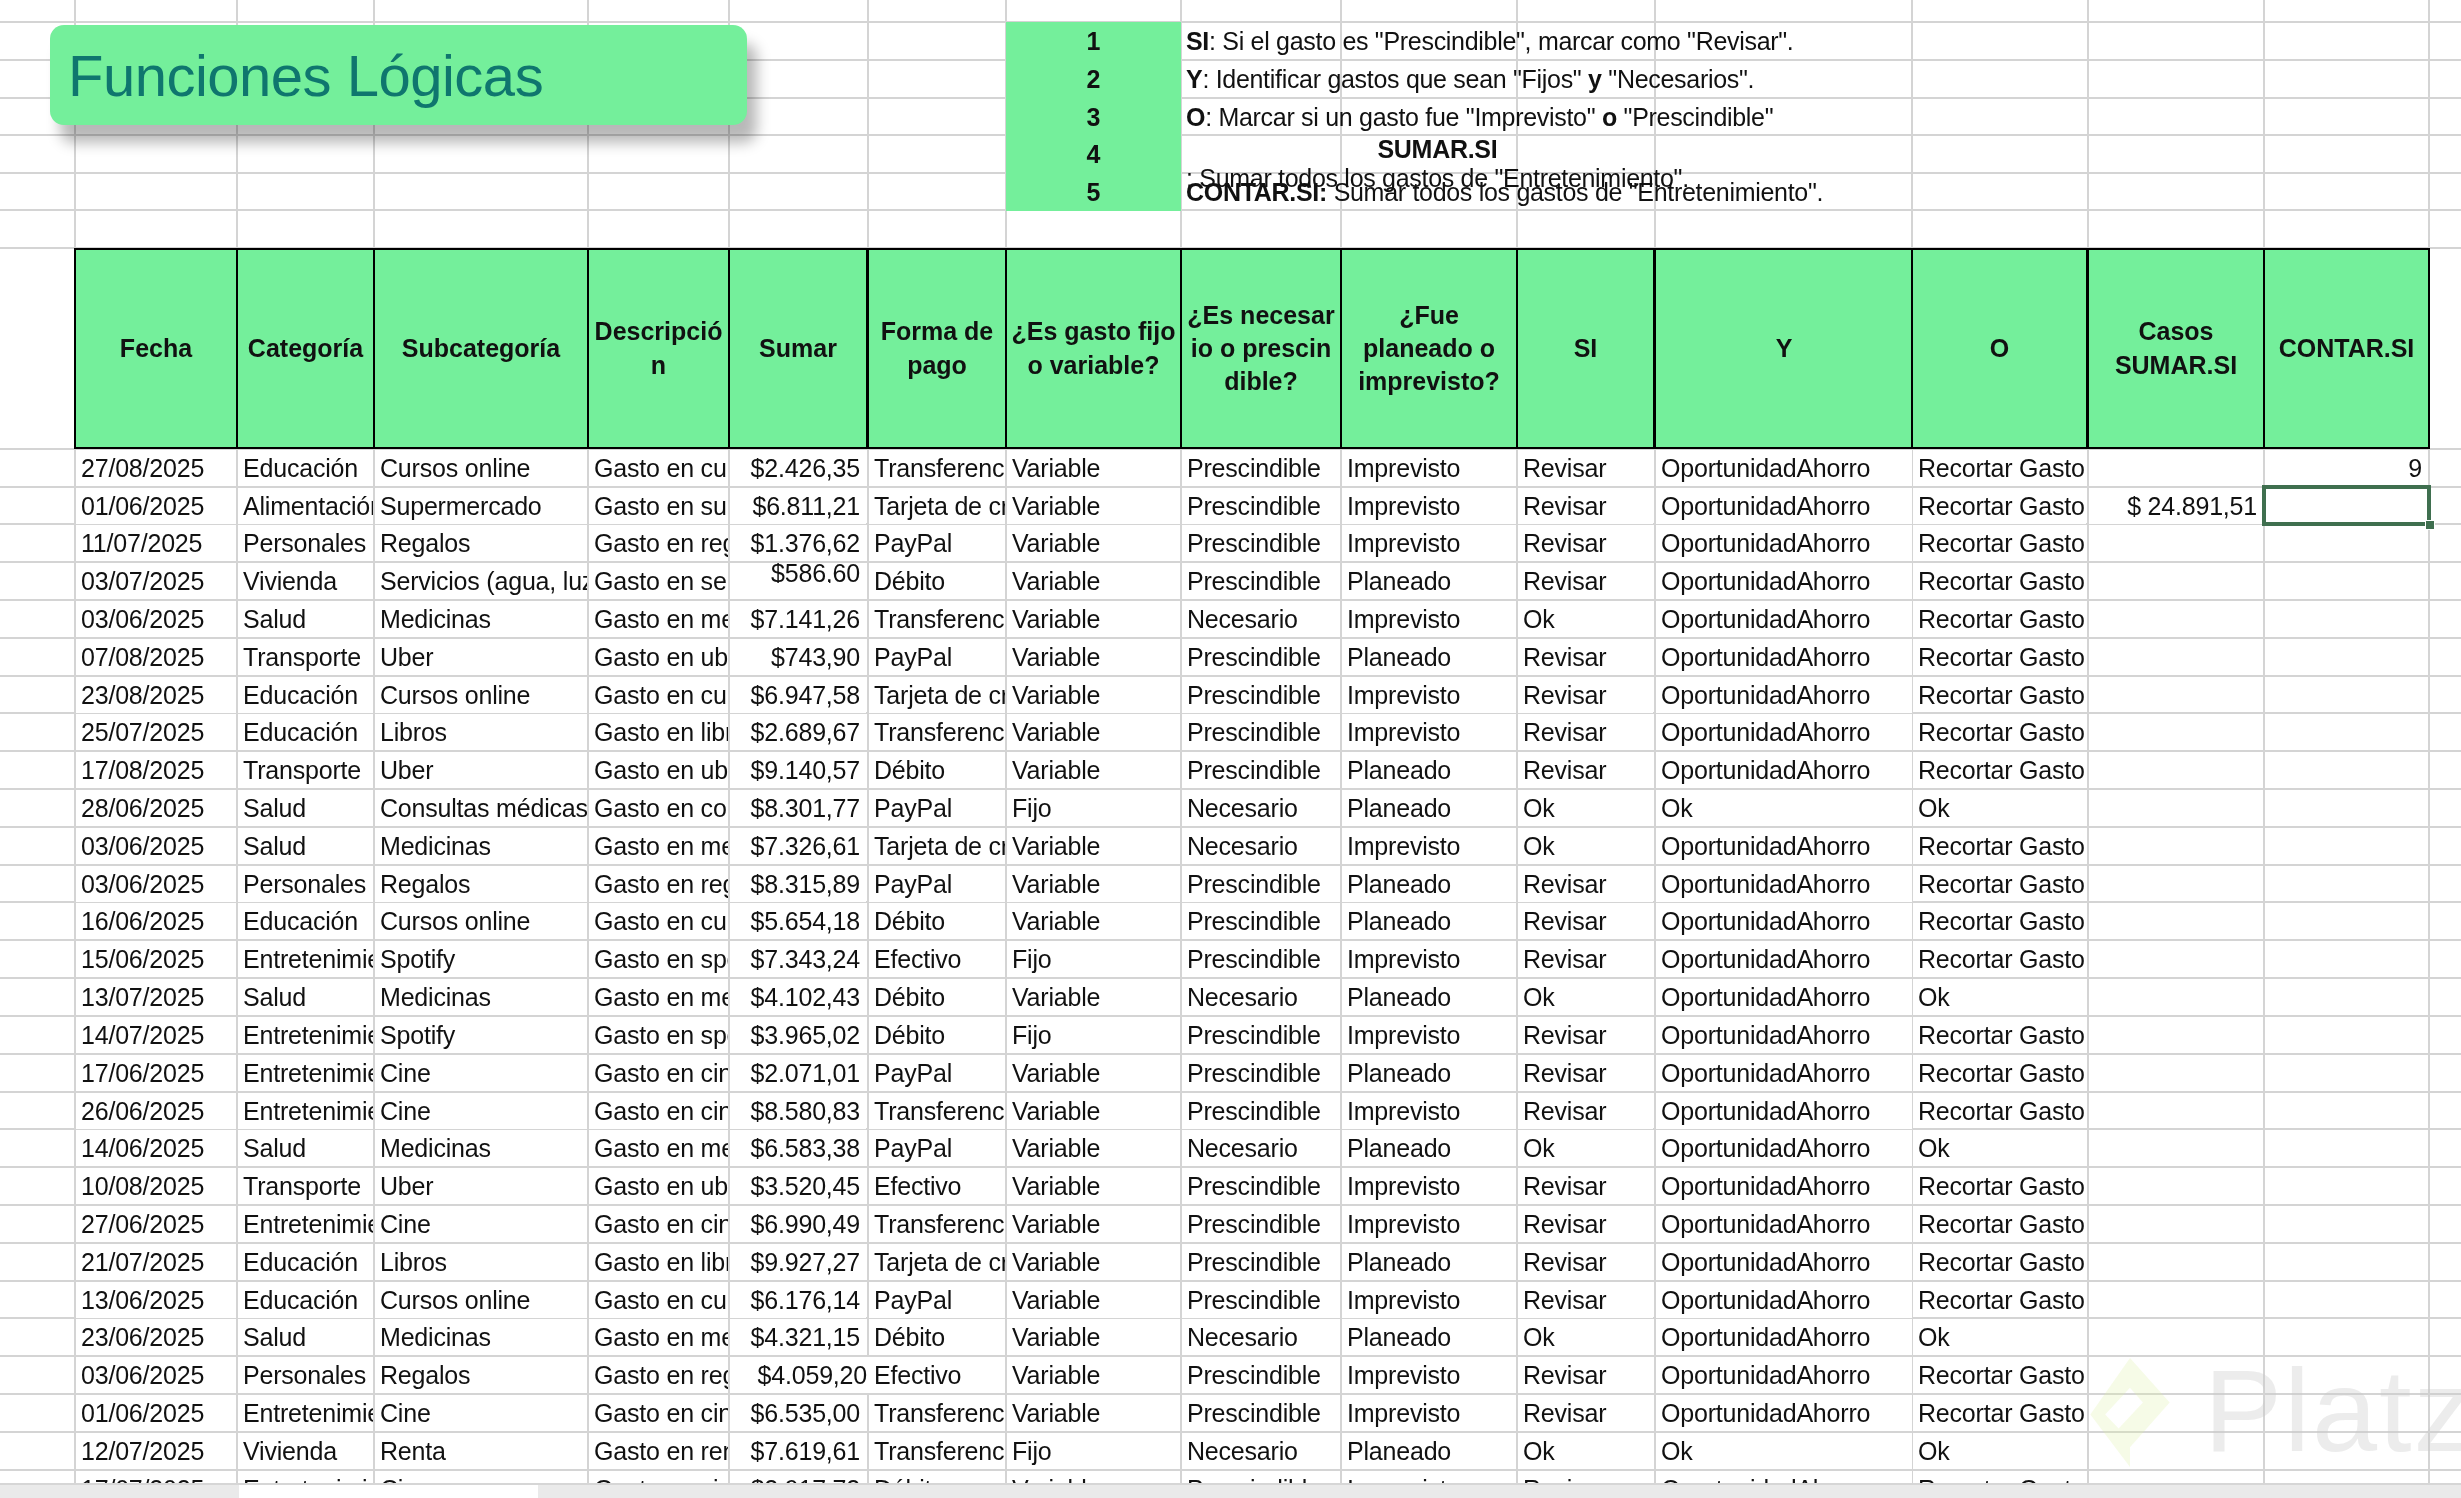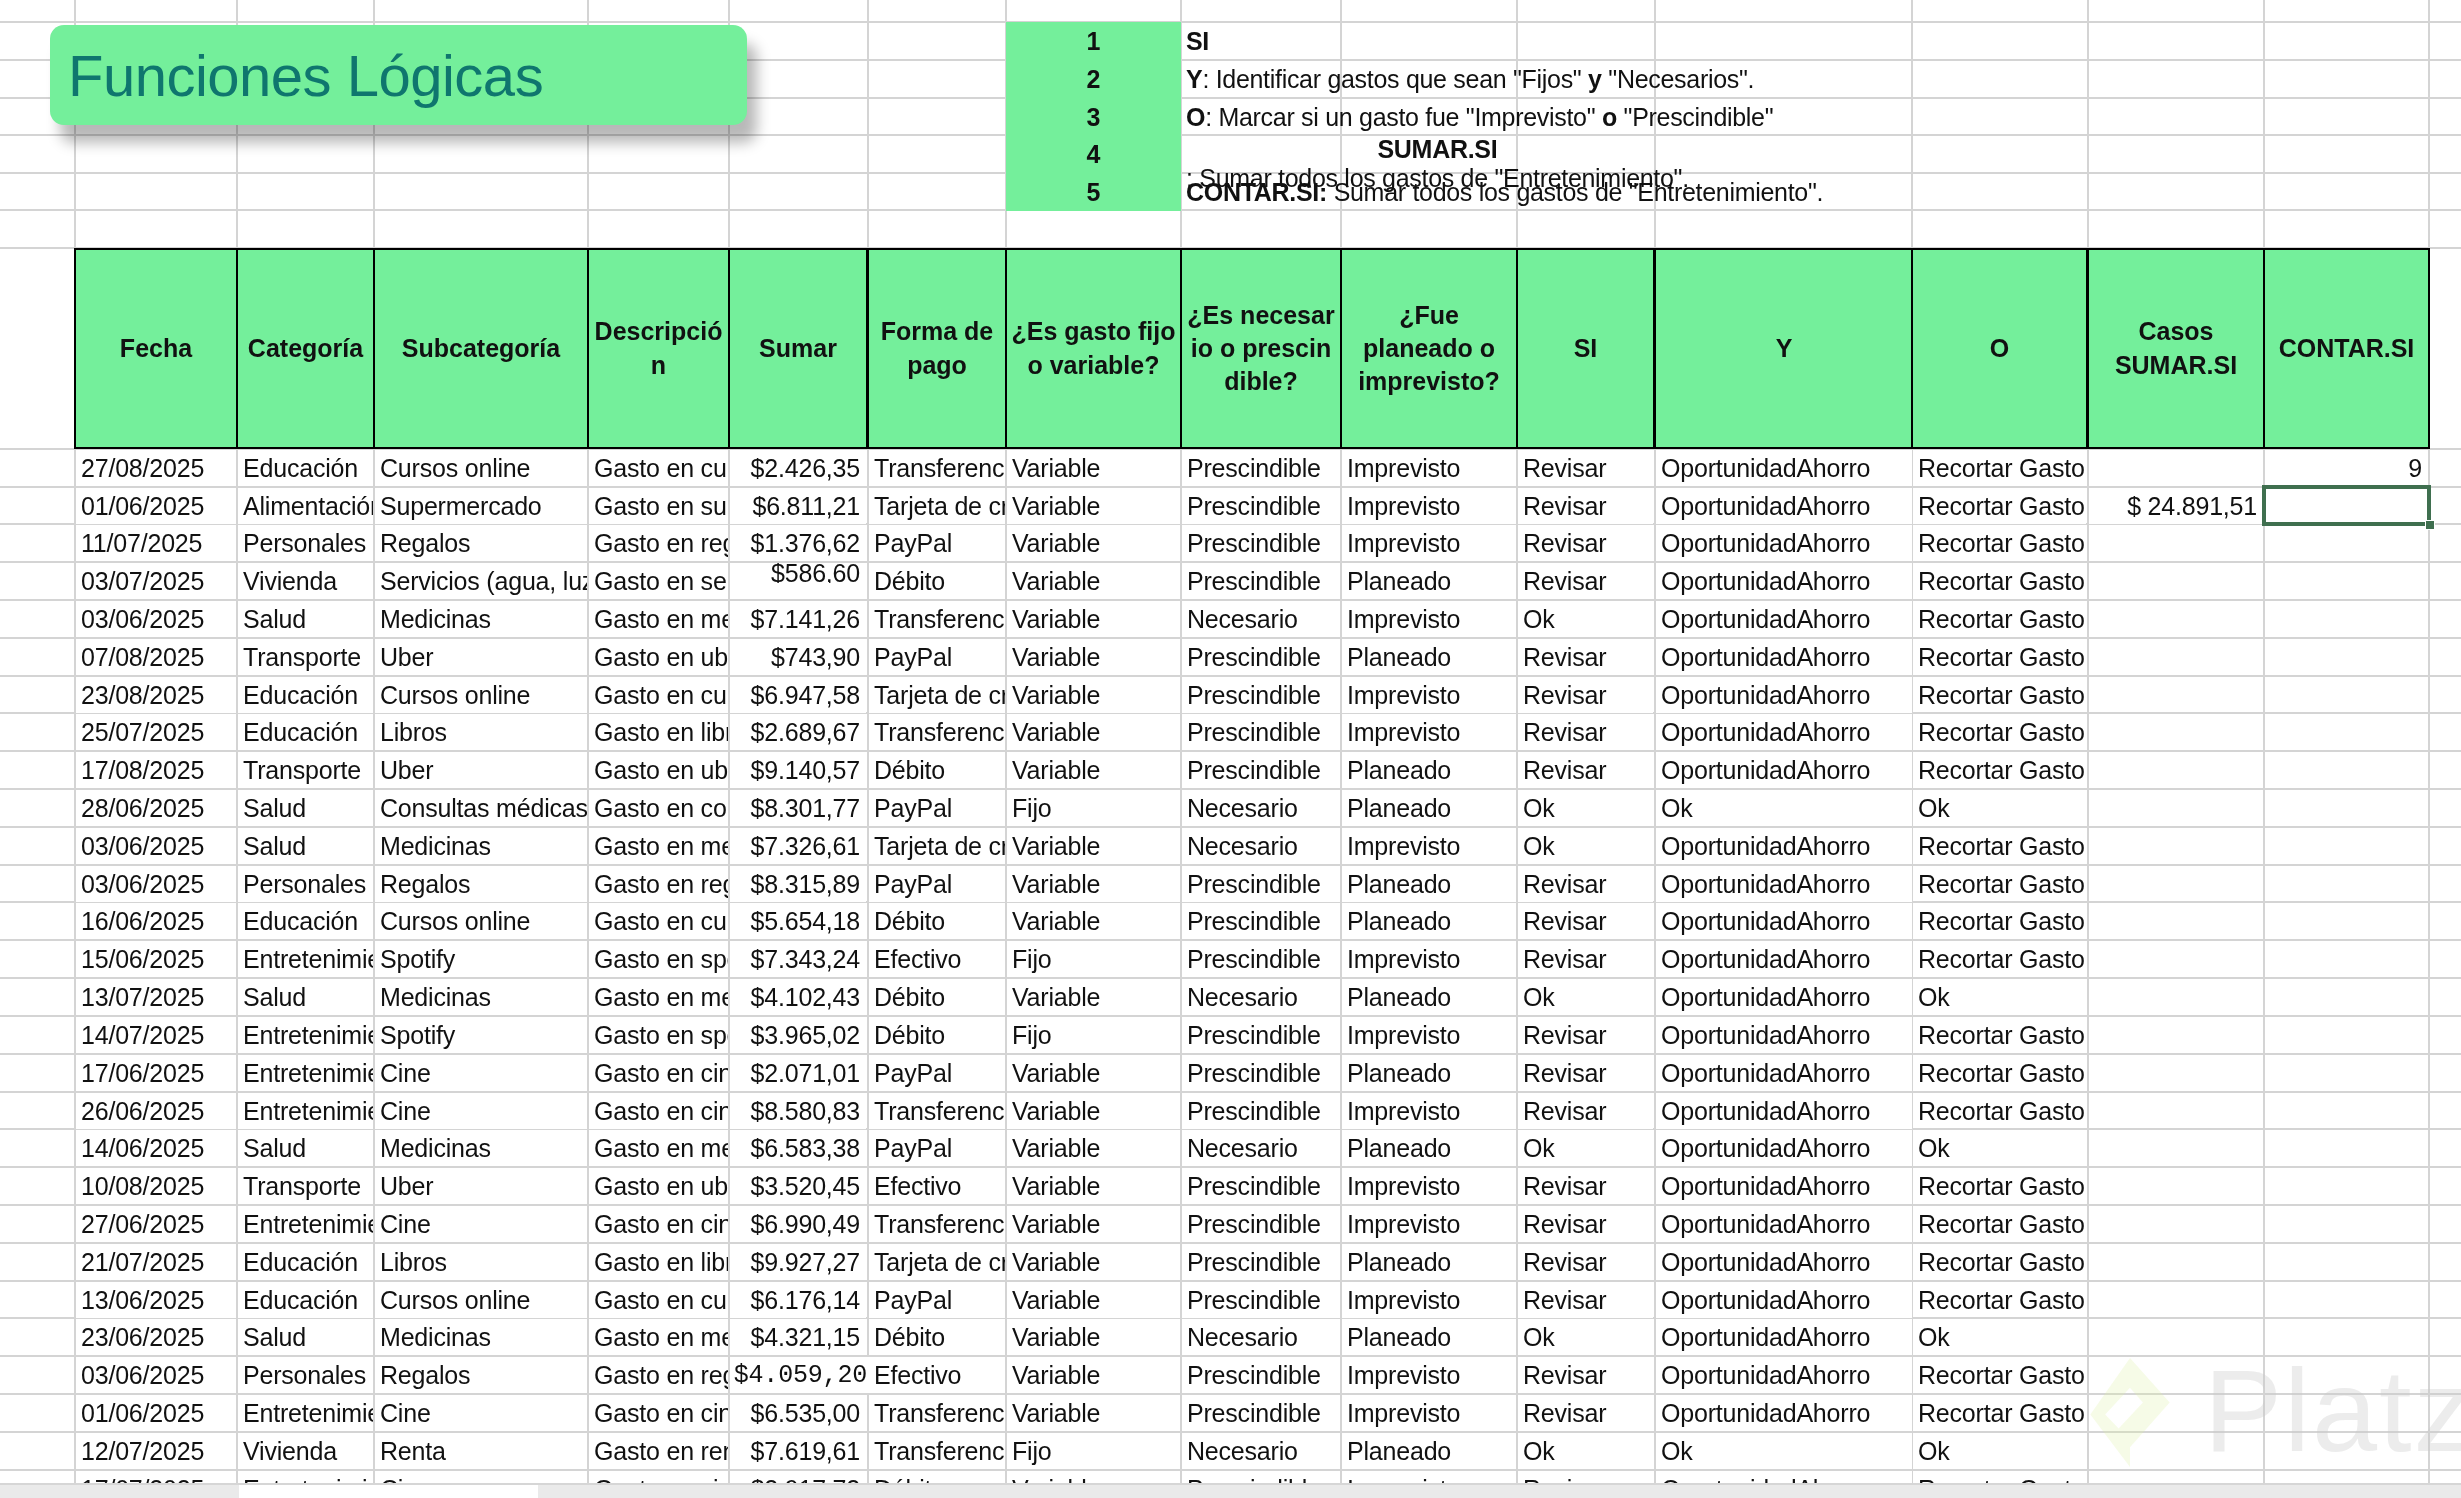--- a/index.html
+++ b/index.html
@@ -125,20 +125,21 @@
 
 <div class="title-box">
   <span>Funciones Lógicas</span>
 </div>
 
 <div class="instr-num-bg"></div>
 <div id="instructions">
     <div class="instr-num" style="top: 22px;">1</div>
     <div class="instr-text" style="top: 22px;">
       <b>SI</b>
+      <span style="white-space: pre;">: Si el gasto es "Prescindible", marcar como "Revisar".</span>
     </div>
     <div class="instr-num" style="top: 60px;">2</div>
     <div class="instr-text" style="top: 60px;">
       <b>Y</b>
       <span style="white-space: pre;">: Identificar gastos que sean "Fijos" </span>
       <b>y</b>
       <span style="white-space: pre;"> "Necesarios".</span>
     </div>
     <div class="instr-num" style="top: 98px;">3</div>
     <div class="instr-text" style="top: 98px;">
@@ -536,21 +537,21 @@
       <div class="cell" style="left: 1342px; top: 1319px; width: 174px; height: 36px;">Planeado</div>
       <div class="cell" style="left: 1518px; top: 1319px; width: 135px; height: 36px;">Ok</div>
       <div class="cell" style="left: 1656px; top: 1319px; width: 256px; height: 36px;">OportunidadAhorro</div>
       <div class="cell overflow" style="left: 1913px; top: 1319px; width: 398px; height: 36px;">Ok</div>
     </div>
     <div>
       <div class="cell" style="left: 76px; top: 1357px; width: 160px; height: 36px;">03/06/2025</div>
       <div class="cell" style="left: 238px; top: 1357px; width: 135px; height: 36px;">Personales</div>
       <div class="cell" style="left: 375px; top: 1357px; width: 212px; height: 36px;">Regalos</div>
       <div class="cell" style="left: 589px; top: 1357px; width: 139px; height: 36px;">Gasto en regalos</div>
-      <div class="cell right" style="left: 730px; top: 1357px; width: 143px; height: 36px; font-family: Liberation Mono, monospace;">$4.059,20</div>
+      <div class="cell right" style="left: 730px; top: 1357px; width: 143px; height: 36px;">$4.059,20</div>
       <div class="cell" style="left: 869px; top: 1357px; width: 136px; height: 36px;">Efectivo</div>
       <div class="cell" style="left: 1007px; top: 1357px; width: 173px; height: 36px;">Variable</div>
       <div class="cell" style="left: 1182px; top: 1357px; width: 158px; height: 36px;">Prescindible</div>
       <div class="cell" style="left: 1342px; top: 1357px; width: 174px; height: 36px;">Imprevisto</div>
       <div class="cell" style="left: 1518px; top: 1357px; width: 135px; height: 36px;">Revisar</div>
       <div class="cell" style="left: 1656px; top: 1357px; width: 256px; height: 36px;">OportunidadAhorro</div>
       <div class="cell overflow" style="left: 1913px; top: 1357px; width: 398px; height: 36px;">Recortar Gasto</div>
     </div>
     <div>
       <div class="cell" style="left: 76px; top: 1395px; width: 160px; height: 36px;">01/06/2025</div>

